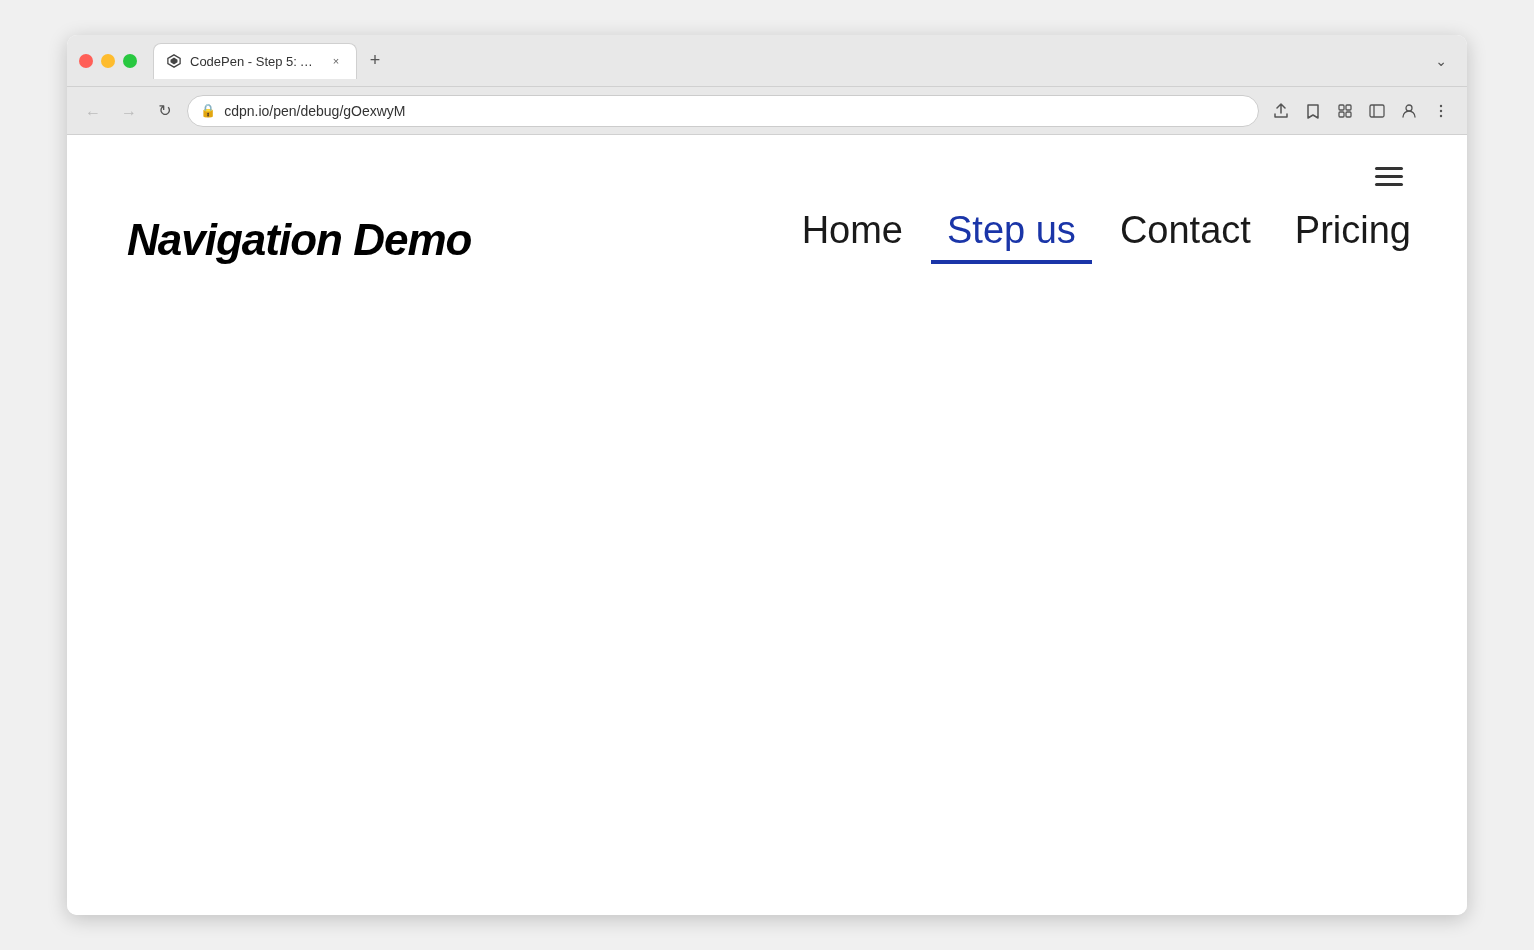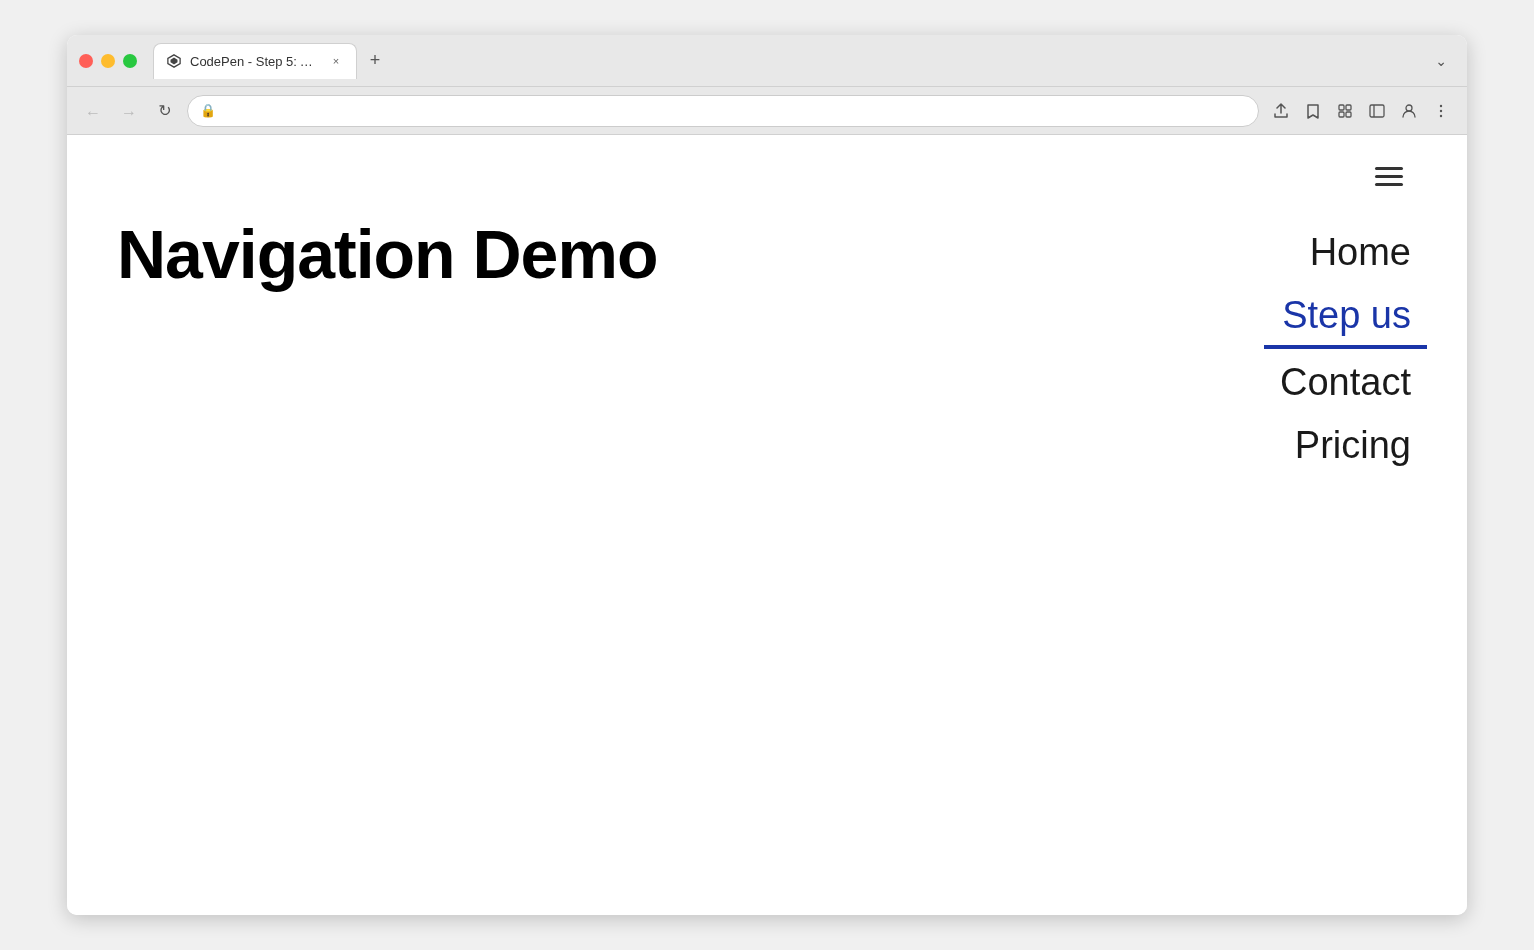--- a/index.html
+++ b/index.html
@@ -197,26 +197,27 @@
     .page-content {
       flex: 1;
       background: #fff;
       position: relative;
       overflow: hidden;
     }
 
     .page-heading {
       position: absolute;
       top: 80px;
-      left: 50px;
-      font-size: 68px;
+      left: 60px;
+      font-size: 44px;
       font-weight: 900;
       color: #000;
       letter-spacing: -1px;
       font-family: -apple-system, BlinkMacSystemFont, 'Helvetica Neue', Arial, sans-serif;
+      font-style: italic;
     }
 
     
     .hamburger-btn {
       position: absolute;
       top: 28px;
       right: 60px;
       cursor: pointer;
       display: flex;
       flex-direction: column;
@@ -227,25 +228,25 @@
     .hamburger-line {
       width: 28px;
       height: 3px;
       background: #333;
       border-radius: 2px;
     }
 
     
     .nav-menu {
       position: absolute;
-      top: 88px;
+      top: 66px;
       right: 40px;
       display: flex;
-      flex-direction: column;
-      gap: 4px;
+      flex-direction: row;
+      gap: 12px;
     }
 
     .nav-item {
       font-size: 38px;
       color: #1a1a1a;
       text-align: right;
       padding: 8px 16px;
       cursor: pointer;
       text-decoration: none;
       font-family: -apple-system, BlinkMacSystemFont, 'Helvetica Neue', Arial, sans-serif;
@@ -284,20 +285,21 @@
     <div class="tab-dropdown">⌄</div>
   </div>
 
   <div class="address-bar">
     <div class="nav-btn disabled">←</div>
     <div class="nav-btn disabled">→</div>
     <div class="nav-btn">↻</div>
 
     <div class="url-bar">
       <span class="lock-icon">🔒</span>
+      <span class="url-text">cdpn.io/pen/debug/gOexwyM</span>
     </div>
 
     <div class="toolbar-icons">
       <div class="toolbar-icon">
         <svg width="16" height="16" viewBox="0 0 16 16" fill="none">
           <path d="M8 1v9M4 5l4-4 4 4M2 11v3h12v-3" stroke="#555" stroke-width="1.5" stroke-linecap="round" stroke-linejoin="round"></path>
         </svg>
       </div>
       <div class="toolbar-icon">
         <svg width="16" height="16" viewBox="0 0 16 16" fill="none">

